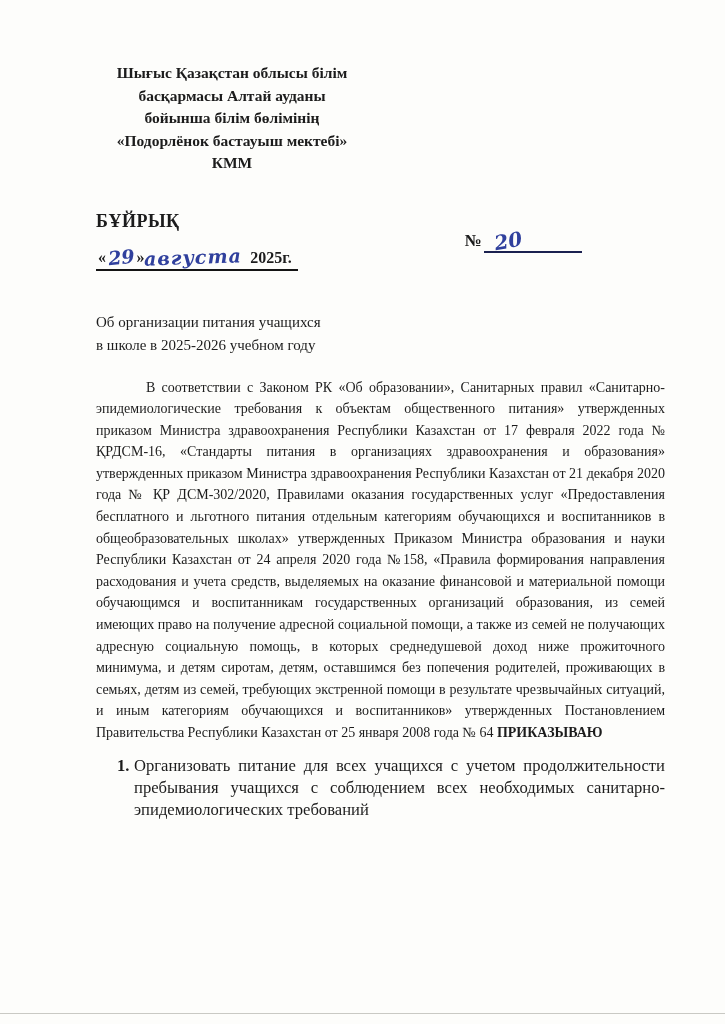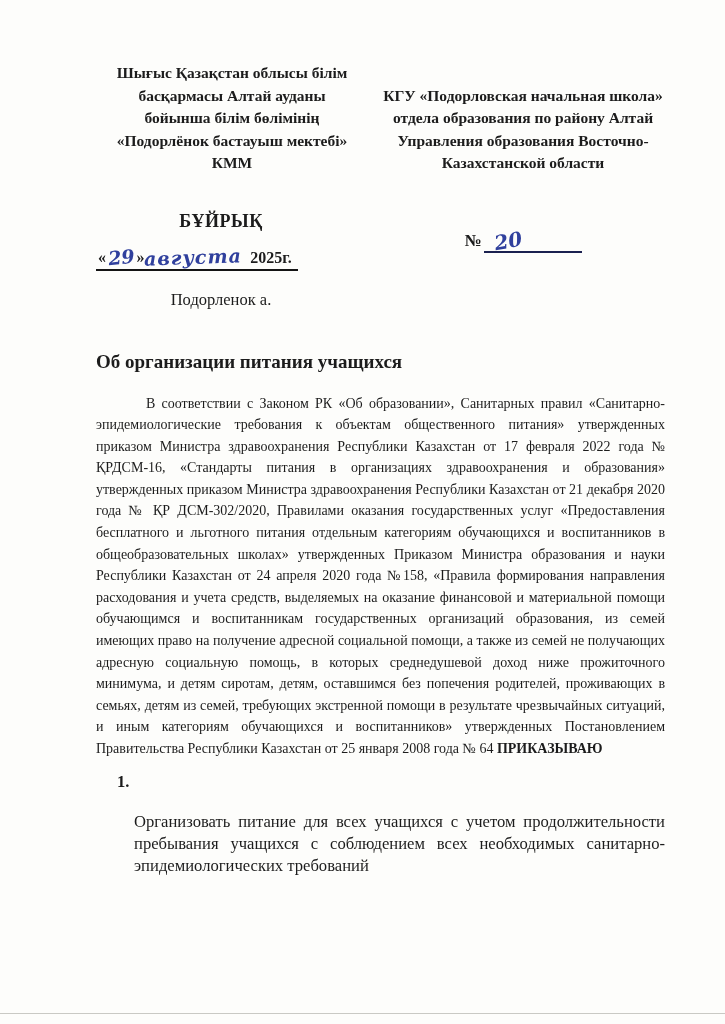--- a/index.html
+++ b/index.html
@@ -38,21 +38,20 @@
     display: flex;
     justify-content: space-between;
     margin-top: 36px;
   }
   .order-col-left  { width: 250px; }
   .order-col-right { width: 284px; text-align: center; }
   .order-title {
     font-weight: bold;
     font-size: 18px;
     letter-spacing: 0.5px;
-    text-align: center;
   }
   .date-line {
     margin-top: 13px;
     display: inline-block;
     border-bottom: 2px solid #141414;
     font-weight: bold;
     font-size: 16px;
     padding: 0 6px 2px 2px;
     white-space: nowrap;
   }
@@ -95,22 +94,22 @@
     transform: rotate(-10deg) translateY(2px);
   }
   .place-line {
     margin-top: 19px;
     font-size: 16.5px;
     text-align: center;
   }
   
   .subject {
     margin-top: 40px;
-    font-weight: bold;
-    font-size: 19px;
+    font-weight: normal;
+    font-size: 15px;
     line-height: 23px;
   }
   
   .body-paragraph {
     margin-top: 20px;
     font-size: 14px;
     line-height: 21.6px;
     text-align: justify;
     text-align-last: left;
     text-indent: 50px;
@@ -126,62 +125,60 @@
   }
   .list-num {
     width: 17px;
     flex: 0 0 17px;
     font-weight: bold;
   }
   .list-text {
     flex: 1;
     text-align: justify;
     text-align-last: left;
-    margin-top: 40px;
   }
   
   .scan-edge-line {
     position: absolute;
     left: 0;
     right: 0;
     top: 1013px;
     height: 1px;
     background: #c9c9c4;
   }
 </style>
 </head>
 <body>
 
 <div class="page">
 
   <div class="org-header">
     <div class="org-block org-left">Шығыс Қазақстан облысы білім басқармасы Алтай ауданы бойынша білім бөлімінің «Подорлёнок бастауыш мектебі» КММ</div>
-    <div class="org-block org-right">КГУ «Подорловская начальная школа» отдела образования по району Алтай Управления образования Восточно-Казахстанской области</div>
   </div>
 
   <div class="order-row">
 
     <div class="order-col-left">
       <div class="order-title">БҰЙРЫҚ</div>
       <div class="date-line">
         <span>«</span><span class="handwriting hw-day">29</span><span>»</span><span class="handwriting hw-month">августа</span><span>2025г.</span>
       </div>
-      <div class="place-line">Подорленок а.</div>
     </div>
 
     <div class="order-col-right">
       <div class="number-line">
         <span>№</span><span class="number-underline"><span class="handwriting hw-number">20</span></span>
       </div>
     </div>
 
   </div>
 
   <div class="subject">
     <div>Об организации питания учащихся</div>
+    <div>в школе в 2025-2026 учебном году</div>
   </div>
 
   <div class="body-paragraph">
     <span>В соответствии с Законом РК «Об образовании», Санитарных правил «Санитарно- эпидемиологические требования к объектам общественного питания» утвержденных приказом Министра здравоохранения Республики Казахстан от 17 февраля 2022 года № ҚРДСМ-16, «Стандарты питания в организациях здравоохранения и образования» утвержденных приказом Министра здравоохранения Республики Казахстан от 21 декабря 2020 года № ҚР ДСМ-302/2020, Правилами оказания государственных услуг «Предоставления бесплатного и льготного питания отдельным категориям обучающихся и воспитанников в общеобразовательных школах» утвержденных Приказом Министра образования и науки Республики Казахстан от 24 апреля 2020 года №158, «Правила формирования направления расходования и учета средств, выделяемых на оказание финансовой и материальной помощи обучающимся и воспитанникам государственных организаций образования, из семей имеющих право на получение адресной социальной помощи, а также из семей не получающих адресную социальную помощь, в которых среднедушевой доход ниже прожиточного минимума, и детям сиротам, детям, оставшимся без попечения родителей, проживающих в семьях, детям из семей, требующих экстренной помощи в результате чрезвычайных ситуаций, и иным категориям обучающихся и воспитанников» утвержденных Постановлением Правительства Республики Казахстан от 25 января 2008 года № 64 </span><span class="decree-word">ПРИКАЗЫВАЮ</span>
   </div>
 
   <div class="list-item">
     <span class="list-num">1.</span>
     <span class="list-text">Организовать питание для всех учащихся с учетом продолжительности пребывания учащихся с соблюдением всех необходимых санитарно-эпидемиологических требований</span>
   </div>

